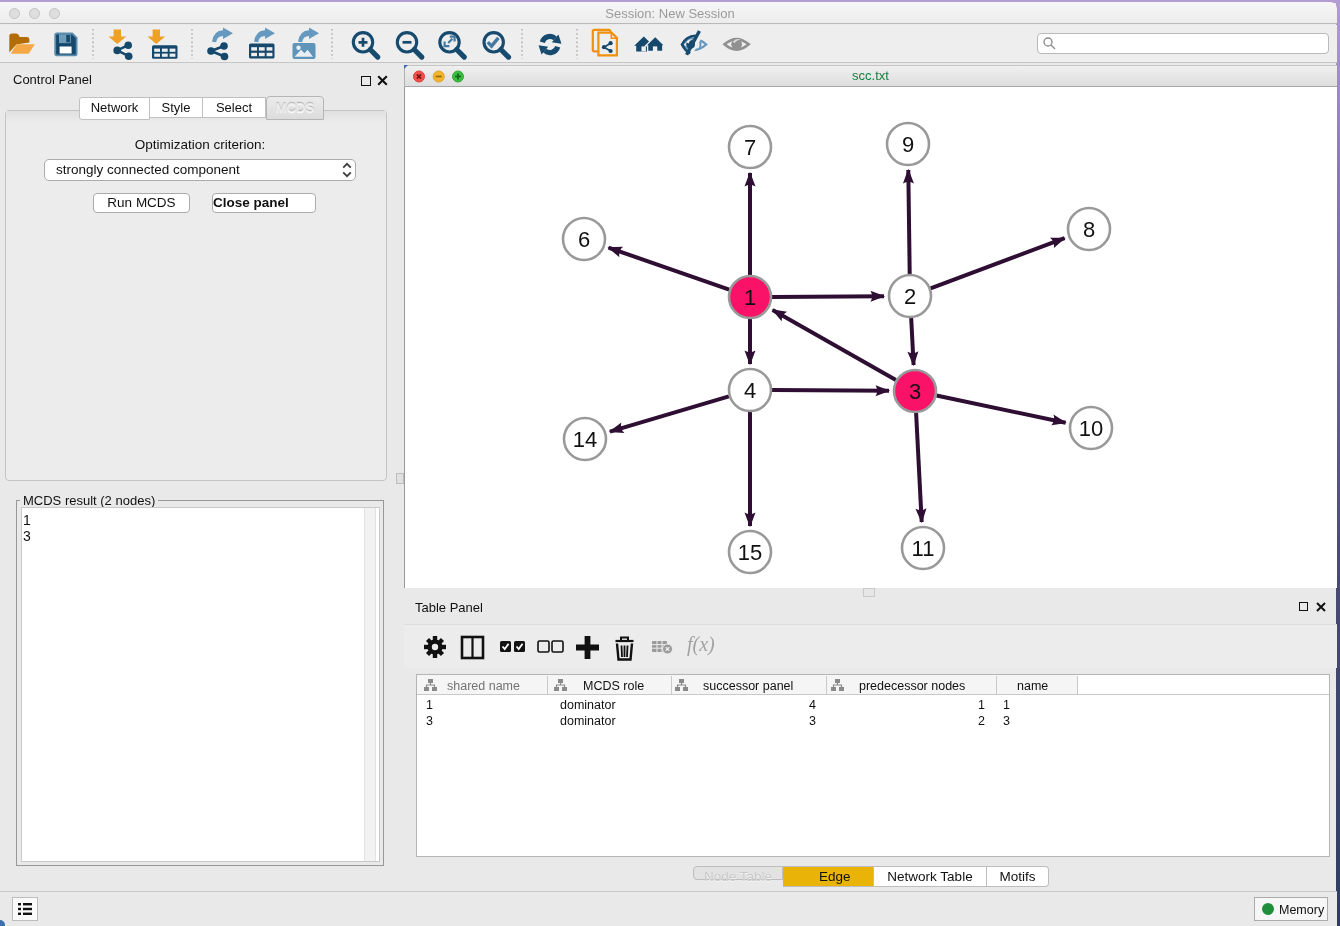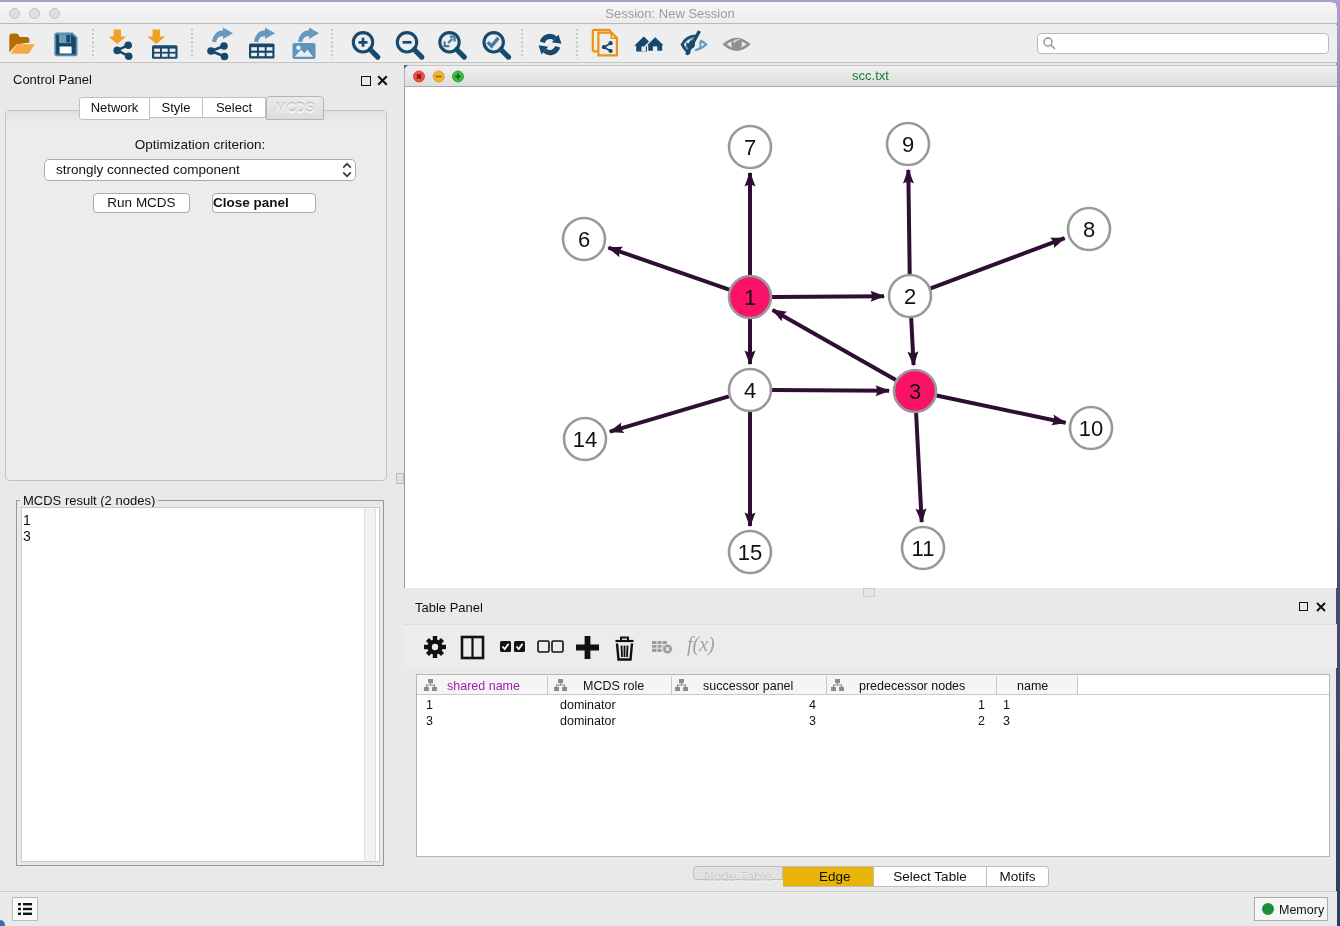--- a/index.html
+++ b/index.html
@@ -356,40 +356,40 @@
         <rect x="0" y="8" width="5" height="4"></rect>
         <rect x="8" y="8" width="5" height="4"></rect>
       <path d="M6.5 4 L6.5 6 M2.5 8 L2.5 6 L10.5 6 L10.5 8" stroke="#8a8a8a" stroke-width="1.2" fill="none"></path>
     </g>
     <use href="#sorticon" x="130"></use>
     <use href="#sorticon" x="251"></use>
     <use href="#sorticon" x="407"></use>
   </g>
 </svg>
 
-<div class="abs" style="left:447px;top:679px;font-size:12.5px;color:#a21caf;">shared name</div>
+<div class="abs" style="left:447px;top:679px;font-size:12.5px;color:#737373;">shared name</div>
 <div class="abs" style="left:583px;top:679px;font-size:12.5px;color:#111;">MCDS role</div>
 <div class="abs" style="left:703px;top:679px;font-size:12.5px;color:#111;">successor panel</div>
 <div class="abs" style="left:859px;top:679px;font-size:12.5px;color:#111;">predecessor nodes</div>
 <div class="abs" style="left:1017px;top:679px;font-size:12.5px;color:#111;">name</div>
 
 <div class="abs" style="left:426px;top:698px;font-size:12.5px;color:#111;">1</div>
 <div class="abs" style="left:560px;top:698px;font-size:12.5px;color:#111;">dominator</div>
 <div class="abs" style="left:716px;top:698px;width:100px;text-align:right;font-size:12.5px;color:#111;">4</div>
 <div class="abs" style="left:885px;top:698px;width:100px;text-align:right;font-size:12.5px;color:#111;">1</div>
 <div class="abs" style="left:1003px;top:698px;font-size:12.5px;color:#111;">1</div>
 <div class="abs" style="left:426px;top:714px;font-size:12.5px;color:#111;">3</div>
 <div class="abs" style="left:560px;top:714px;font-size:12.5px;color:#111;">dominator</div>
 <div class="abs" style="left:716px;top:714px;width:100px;text-align:right;font-size:12.5px;color:#111;">3</div>
 <div class="abs" style="left:885px;top:714px;width:100px;text-align:right;font-size:12.5px;color:#111;">2</div>
 <div class="abs" style="left:1003px;top:714px;font-size:12.5px;color:#111;">3</div>
 
 <div class="abs" style="left:693px;top:866px;width:90px;height:14px;background:#e2e2e2;border:1px solid #bdbdbd;border-radius:4px 0 0 4px;font-size:13.5px;color:#c9c9c9;text-shadow:0 1px 0 #f5f5f5;text-align:center;line-height:20px;">Node Table</div>
 <div class="abs" style="left:783px;top:866px;width:91px;height:21px;background:#eab308;border:1px solid #bdbdbd;border-left:none;font-size:13.5px;color:#111;text-align:left;line-height:20px;padding-left:36px;">Edge Table</div>
-<div class="abs" style="left:874px;top:866px;width:113px;height:21px;background:#fff;border:1px solid #bdbdbd;border-left:none;font-size:13.5px;color:#111;text-align:center;line-height:20px;">Select Table</div>
+<div class="abs" style="left:874px;top:866px;width:113px;height:21px;background:#fff;border:1px solid #bdbdbd;border-left:none;font-size:13.5px;color:#111;text-align:center;line-height:20px;">Network Table</div>
 <div class="abs" style="left:987px;top:866px;width:62px;height:21px;background:#fff;border:1px solid #bdbdbd;border-left:none;border-radius:0 4px 4px 0;font-size:13.5px;color:#111;text-align:center;line-height:20px;">Motifs</div>
 
 <div class="abs" style="left:0;top:891px;width:1337px;height:35px;background:#e9e9e9;border-top:1px solid #c9c9c9;"></div>
 <div class="abs" style="left:12px;top:897px;width:26px;height:24px;background:#fafafa;border:1px solid #bdbdbd;"></div>
 <svg class="abs" style="left:18px;top:903px;" width="14" height="12" viewBox="0 0 14 12">
   <g fill="#111">
       <rect x="0" y="0" width="3" height="2.4"></rect>
       <rect x="0" y="4.8" width="3" height="2.4"></rect>
       <rect x="0" y="9.6" width="3" height="2.4"></rect>
   <rect x="5" y="0" width="9" height="2.4"></rect>

